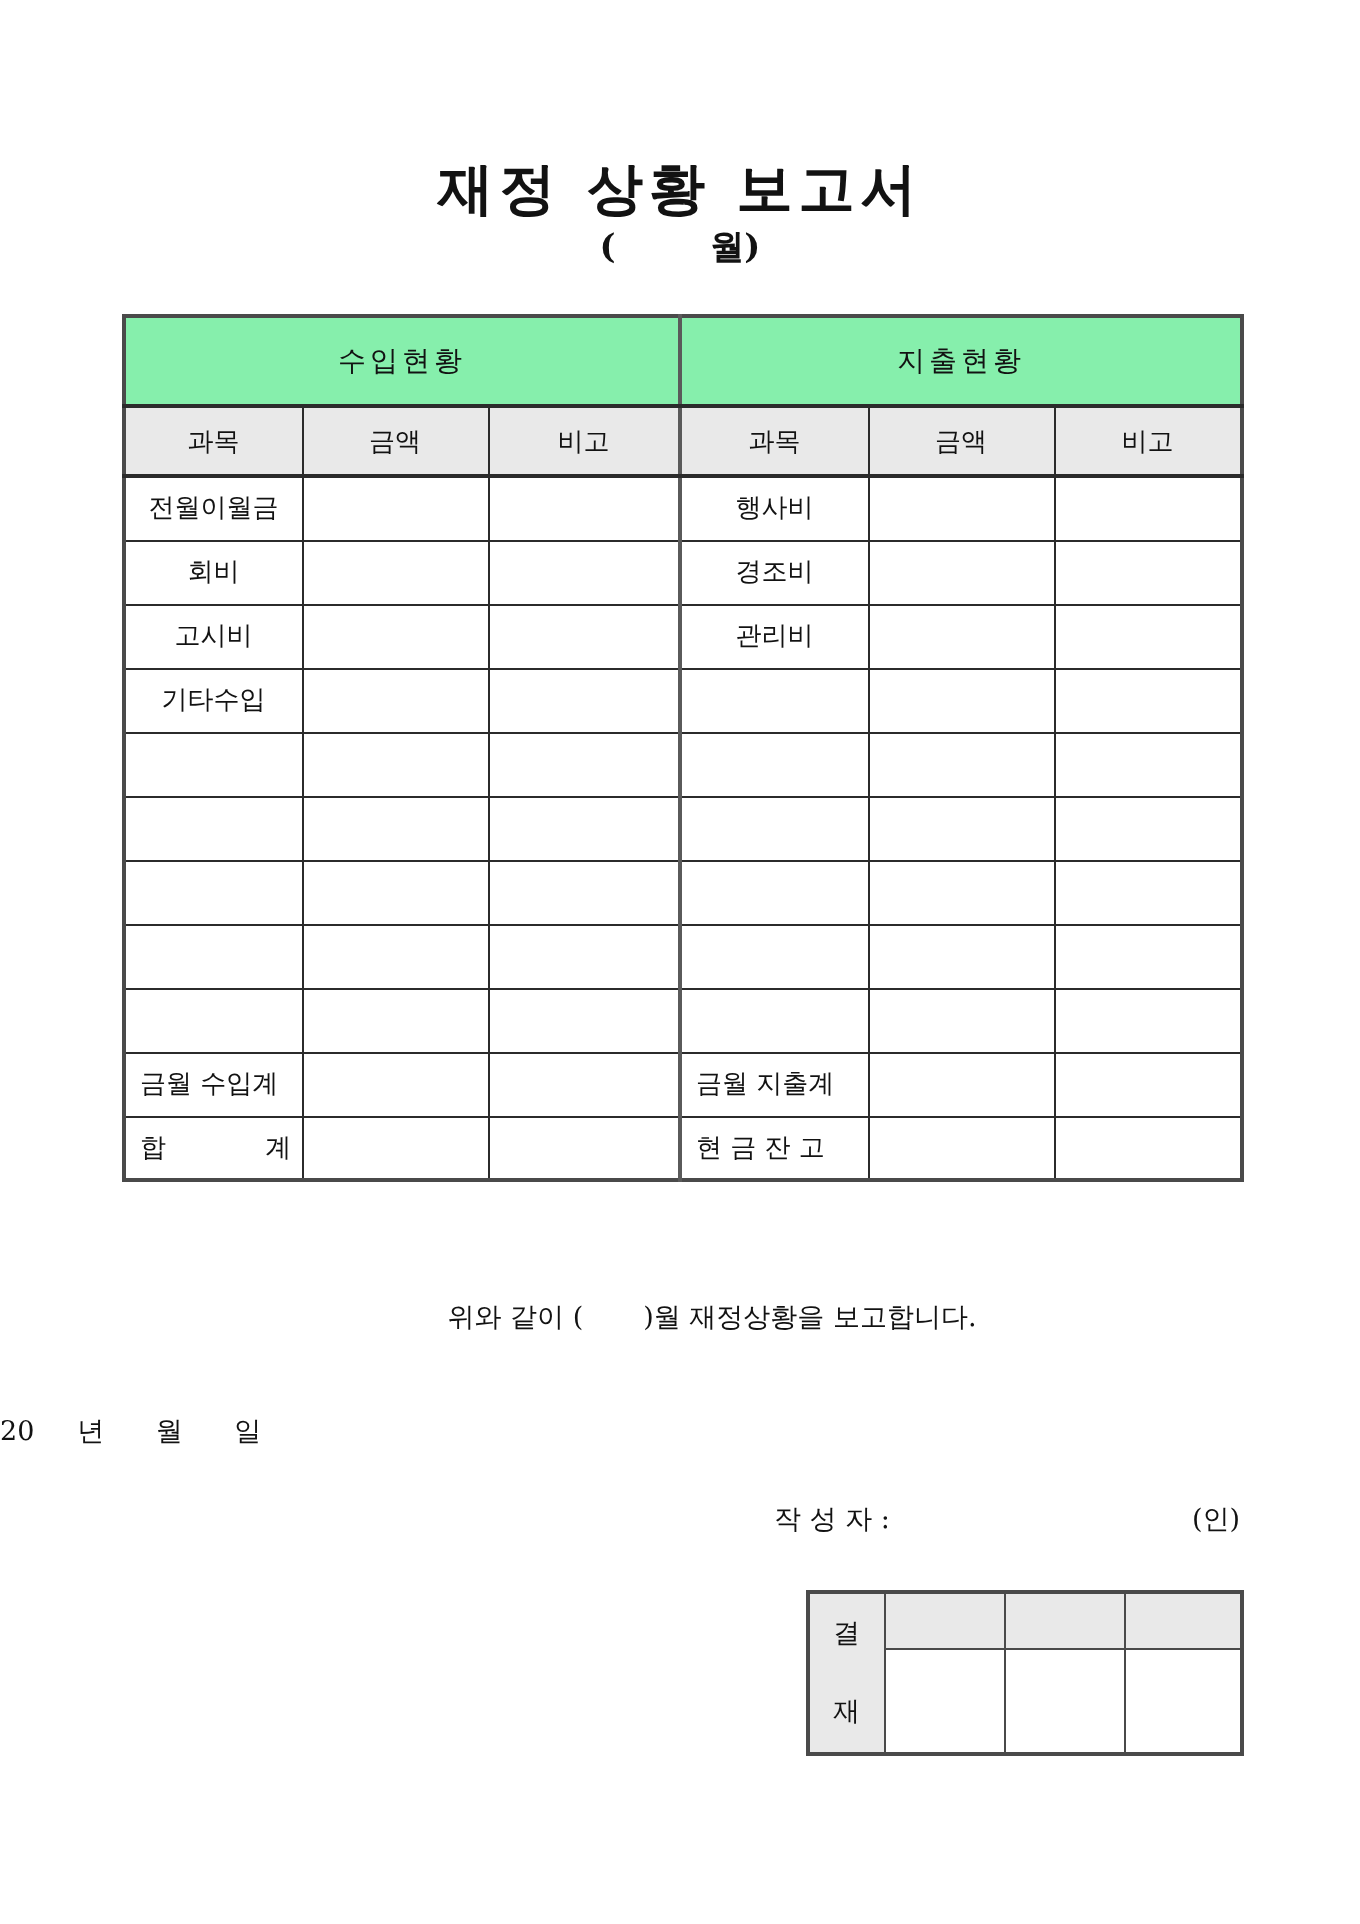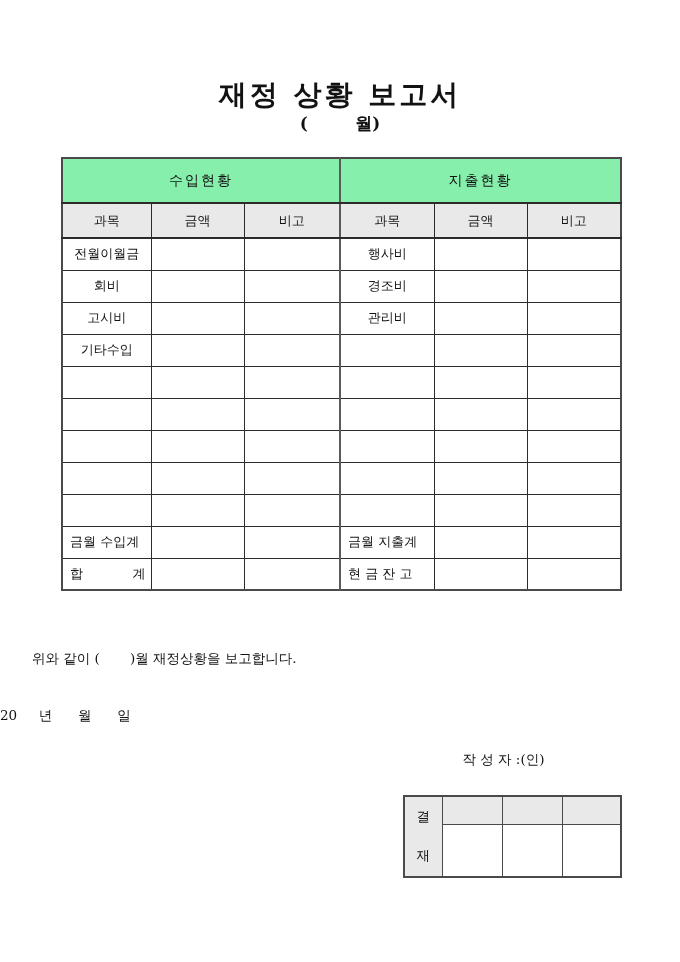--- a/index.html
+++ b/index.html
@@ -16,26 +16,26 @@
               border-collapse:collapse; table-layout:fixed;
               border:2px solid #4a4a4a; }
   table.fin td { border:1px solid #2b2b2b; font-size:13px; text-align:center;
                  vertical-align:middle; padding:0; overflow:hidden; white-space:pre; }
   table.fin tr.rh1 td { height:45px; background:#86efac; font-size:14px; letter-spacing:2px; border-bottom:2px solid #2b2b2b; }
   table.fin tr.rh2 td { height:35px; background:#e9e9e9; border-bottom:2px solid #2b2b2b; }
   table.fin tr.rb  td { height:32px; }
   table.fin td.mid { border-right:2px solid #5a5a5a; }
   table.fin td.tl  { text-align:left; padding-left:7px; }
 
-  .sentence { position:absolute; top:650px; left:32px; right:0; text-align:left;
+  .sentence { position:absolute; top:650px; left:32px; right:0; text-align:center;
               font-size:13.5px; white-space:pre; }
   .dateline { position:absolute; top:707px; left:0; right:0; text-align:left;
               font-size:13.5px; white-space:pre; }
   .writer   { position:absolute; left:387px; top:751px; width:233px;
-              display:flex; justify-content:center; align-items:center;
+              display:flex; justify-content:space-between; align-items:center;
               font-size:13.5px; white-space:pre; }
 
   table.appr { position:absolute; left:403px; top:795px; width:217px; height:83px;
                border-collapse:collapse; table-layout:fixed;
                border:2px solid #4a4a4a; }
   table.appr td { border:1px solid #4a4a4a; padding:0; }
   table.appr td.stamp-col { width:38px; background:#e9e9e9; }
   table.appr tr.r1 td { height:28px; background:#e9e9e9; }
   table.appr tr.r2 td { height:53px; background:#ffffff; }
   .stamp-stack { display:flex; flex-direction:column; justify-content:space-around;

